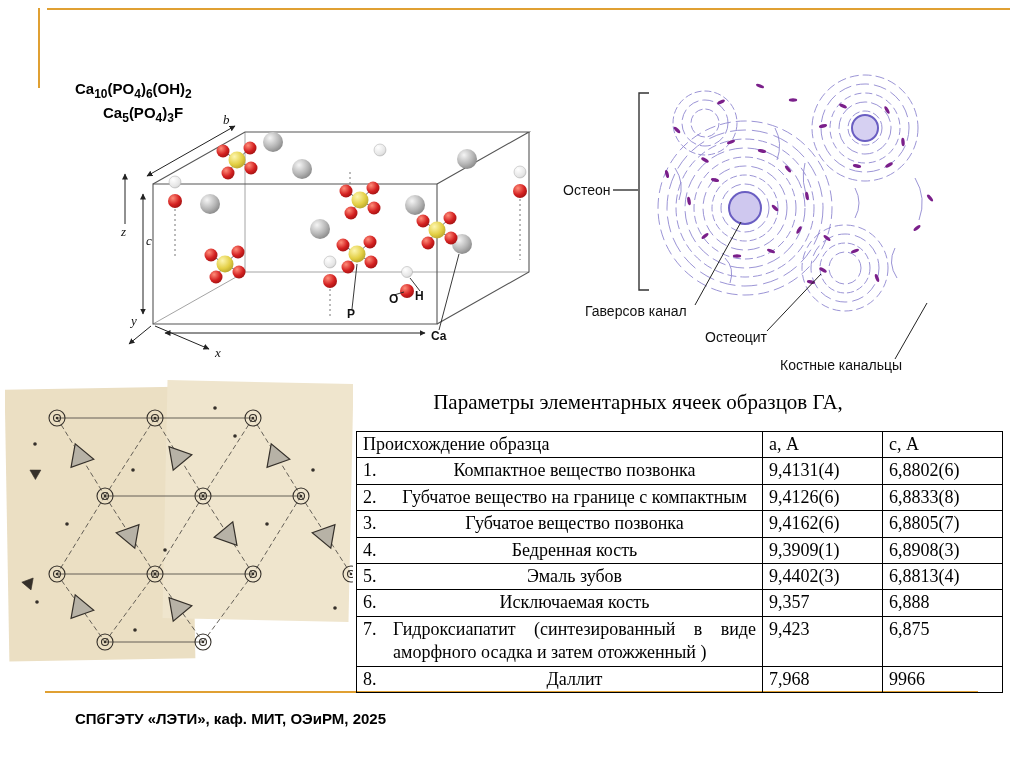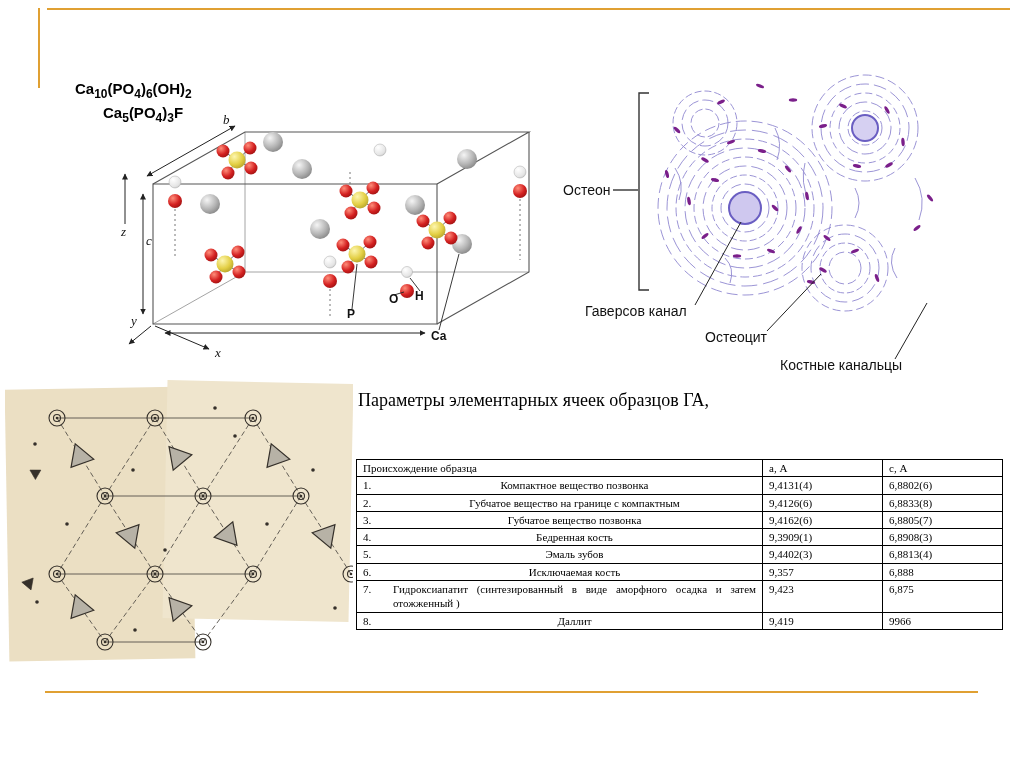--- a/index.html
+++ b/index.html
@@ -14,24 +14,24 @@
   .formula { position:absolute; left:75px; font-size:15px; font-weight:bold; }
   #formula1 { top:80px; }
   #formula2 { top:104px;margin-left:28px; }
   .formula sub { font-size:12px; }
   .fig-crystal { position:absolute; left:105px; top:112px; width:445px; height:250px; }
   .fig-osteon  { position:absolute; left:555px; top:68px;  width:458px; height:320px; }
   .fig-lattice { position:absolute; left:5px;   top:378px; width:348px; height:288px; }
   .fig-crystal text.axis { font-family:"Liberation Serif",serif; font-style:italic; font-size:13px; fill:#111; }
   .fig-crystal text.atom { font-family:"Liberation Sans",sans-serif; font-size:12px; font-weight:bold; fill:#111; }
   .fig-osteon text { font-family:"Liberation Sans",sans-serif; font-size:14px; fill:#111; }
-  .caption { position:absolute; left:358px; top:390px; width:560px; 
-             font-family:"Liberation Serif",serif; font-size:18px; line-height:1.18; }
+  .caption { position:absolute; left:358px; top:390px; width:560px; text-align:center;
+             font-family:"Liberation Serif",serif; font-size:21px; line-height:1.18; }
   table.params { position:absolute; left:356px; top:431px; width:646px; border-collapse:collapse;
-                 font-family:"Liberation Serif",serif; font-size:11px; table-layout:fixed;margin-top:28px; }
+                 font-family:"Liberation Serif",serif; font-size:18px; table-layout:fixed; }
   table.params th, table.params td { border:1.6px solid #000; padding:1px 6px; vertical-align:top;
                  text-align:left; font-weight:normal; line-height:1.3; }
   .col-origin { width:406px; } .col-a { width:120px; } .col-c { width:120px; }
   .ocell { display:flex; }
   .ocell .num { width:30px; flex:none; }
   .ocell .otext { flex:1;text-align:center; }
   tr.justify .otext { text-align:justify; }
   .footer { position:absolute; left:75px; top:710px; font-size:15px; font-weight:bold; }
 </style>
 </head>
@@ -488,20 +488,21 @@
         <td>9,423</td>
         <td>6,875</td>
       </tr>
       <tr>
         <td>
             <div class="ocell">
               <span class="num">8.</span>
               <span class="otext">Даллит</span>
             </div>
           </td>
-        <td>9,419</td>
+        <td>7,968</td>
         <td>9966</td>
       </tr>
     </tbody>
   </table>
 
+  <div class="footer">СПбГЭТУ «ЛЭТИ», каф. МИТ, ОЭиРМ, 2025</div>
 
 </div>
 
 </body></html>

